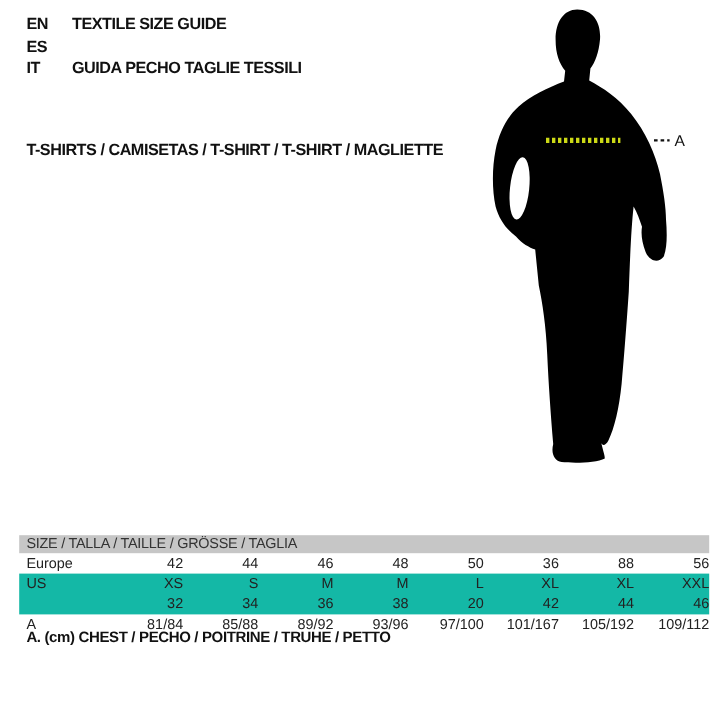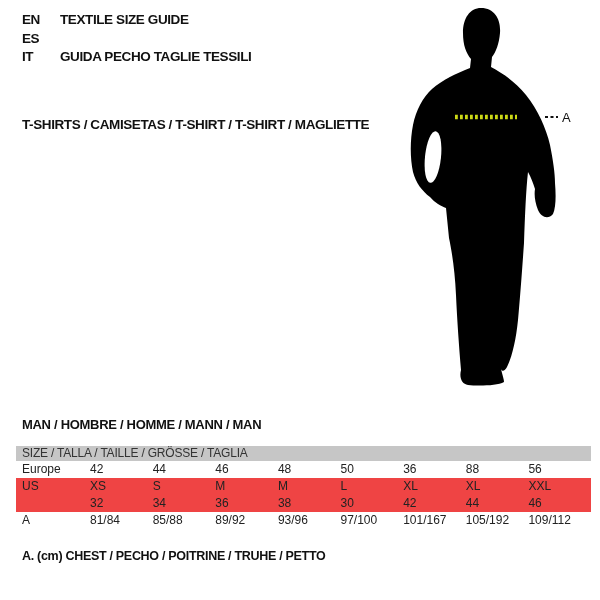--- a/index.html
+++ b/index.html
@@ -16,25 +16,25 @@
   
   .figure-wrap{position:absolute;left:405px;top:0;width:190px;height:400px;}
   .figure-wrap svg{display:block;}
   .measure-a-text{font-family:"Liberation Sans",sans-serif;font-size:13px;fill:#111;}
   
   .section-title{position:absolute;left:22px;top:417px;font-weight:bold;font-size:13px;letter-spacing:-0.3px;}
   
   .size-table{position:absolute;left:16px;top:446px;width:575px;font-size:12px;color:#222;}
   .thead{background:#c6c6c6;height:15px;line-height:15px;padding-left:6px;color:#333;letter-spacing:-0.2px;}
   .trow{display:grid;grid-template-columns:74px repeat(8,1fr);height:17px;line-height:17px;align-items:center;}
-  .trow.shaded{background:#ef4444;}
+  .trow.shaded{background:#14b8a6;}
   .rlabel{padding-left:6px;text-align:left;}
-  .cell{text-align:left;}
+  .cell{text-align:right;}
   
-  .footnote{position:absolute;left:22px;top:549px;font-weight:bold;font-size:12.5px;letter-spacing:-0.3px;}
+  .footnote{position:absolute;left:22px;top:524px;font-weight:bold;font-size:12.5px;letter-spacing:-0.3px;}
 </style>
 </head>
 <body>
 
 <div class="page">
 
   <div class="lang-list">
     <div class="lang-row">
       <span class="lang-code">EN</span>
       <span class="lang-label">TEXTILE SIZE GUIDE</span>
@@ -85,21 +85,20 @@
         L66 59
         C61 53 58 45 58 33
         C58 18 65 8 76 8 Z"></path>
       <ellipse cx="28" cy="157" rx="8" ry="26" fill="#ffffff" transform="rotate(6 28 157)"></ellipse>
       <line x1="50" y1="117" x2="112" y2="117" stroke-width="4.5" stroke-dasharray="2.8 2.2" stroke="#ccd916"></line>
       <line x1="140" y1="117" x2="153" y2="117" stroke="#111111" stroke-width="2" stroke-dasharray="3 2.5"></line>
       <text class="measure-a-text" x="157" y="122">A</text>
     </svg>
   </div>
 
-  <div class="section-title">MAN / HOMBRE / HOMME / MANN / MAN</div>
 
   <div class="size-table">
     <div class="thead">SIZE / TALLA / TAILLE / GRÖSSE / TAGLIA</div>
 
     <div class="trow">
       <span class="rlabel">Europe</span>
       <span class="cell">42</span>
       <span class="cell">44</span>
       <span class="cell">46</span>
       <span class="cell">48</span>
@@ -120,21 +119,21 @@
       <span class="cell">XL</span>
       <span class="cell">XXL</span>
     </div>
 
     <div class="trow shaded">
       <span class="rlabel"></span>
       <span class="cell">32</span>
       <span class="cell">34</span>
       <span class="cell">36</span>
       <span class="cell">38</span>
-      <span class="cell">30</span>
+      <span class="cell">20</span>
       <span class="cell">42</span>
       <span class="cell">44</span>
       <span class="cell">46</span>
     </div>
 
     <div class="trow">
       <span class="rlabel">A</span>
       <span class="cell">81/84</span>
       <span class="cell">85/88</span>
       <span class="cell">89/92</span>

